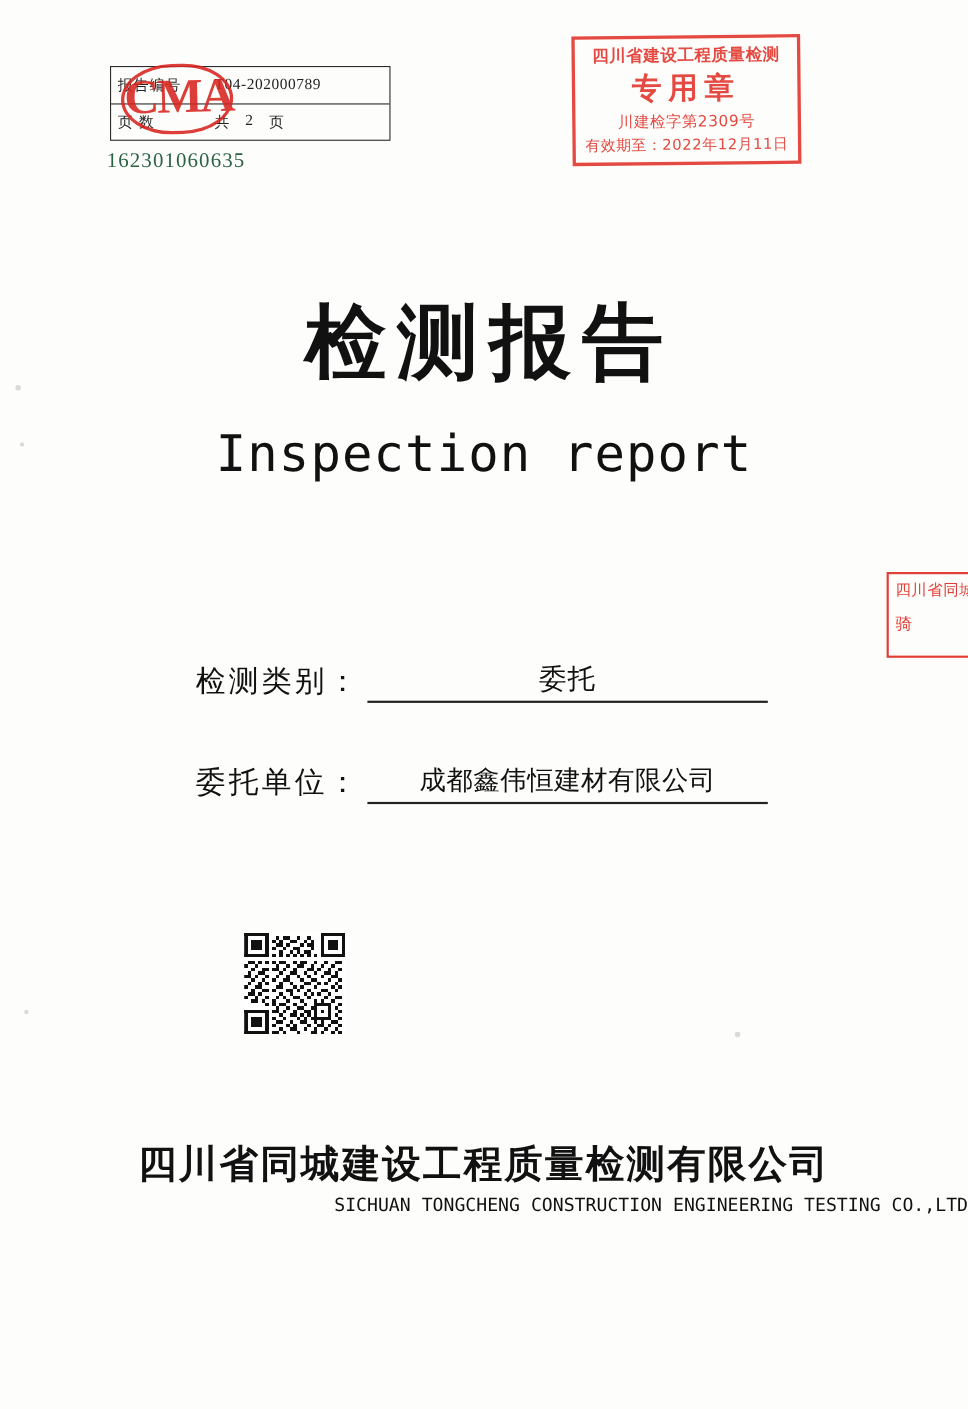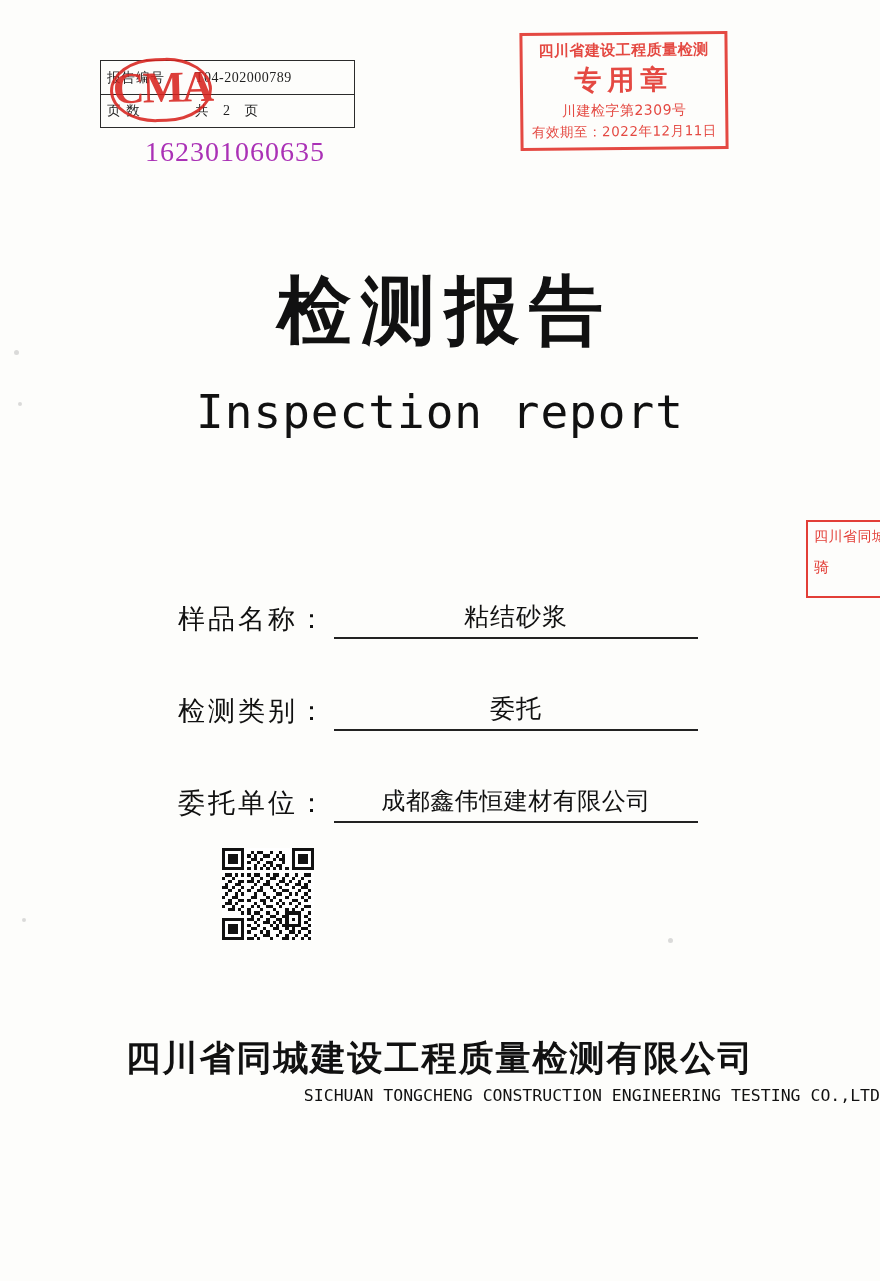--- a/index.html
+++ b/index.html
@@ -84,26 +84,25 @@
     letter-spacing: -2px;
     text-align: center;
     line-height: 54px;
     opacity: 0.88;
     transform: rotate(-1.5deg);
   }
   .cma-number {
     position: absolute;
     left: 97px;
     top: 136px;
-    color: #a21caf;
+    color: #14532d;
     font-family: "Liberation Serif", serif;
-    font-size: 28px;
+    font-size: 19px;
     letter-spacing: 1px;
     opacity: 0.9;
-    margin-left: 48px;
   }
 
   
   .official-stamp {
     position: absolute;
     left: 520px;
     top: 32px;
     width: 208px;
     height: 118px;
     border: 3px solid #e02a22;
@@ -306,24 +305,20 @@
 
   <div class="side-stamp">
     <div class="ss1">四川省同城</div>
     <div class="ss2">骑</div>
   </div>
 
   <div class="title-cn">检测报告</div>
   <div class="title-en">Inspection report</div>
 
   <div class="fields">
-    <div class="field-row">
-      <div class="field-label">样品名称：</div>
-      <div class="field-value">粘结砂浆</div>
-    </div>
     <div class="field-row">
       <div class="field-label">检测类别：</div>
       <div class="field-value">委托</div>
     </div>
     <div class="field-row client">
       <div class="field-label">委托单位：</div>
       <div class="field-value">成都鑫伟恒建材有限公司</div>
     </div>
   </div>
 

